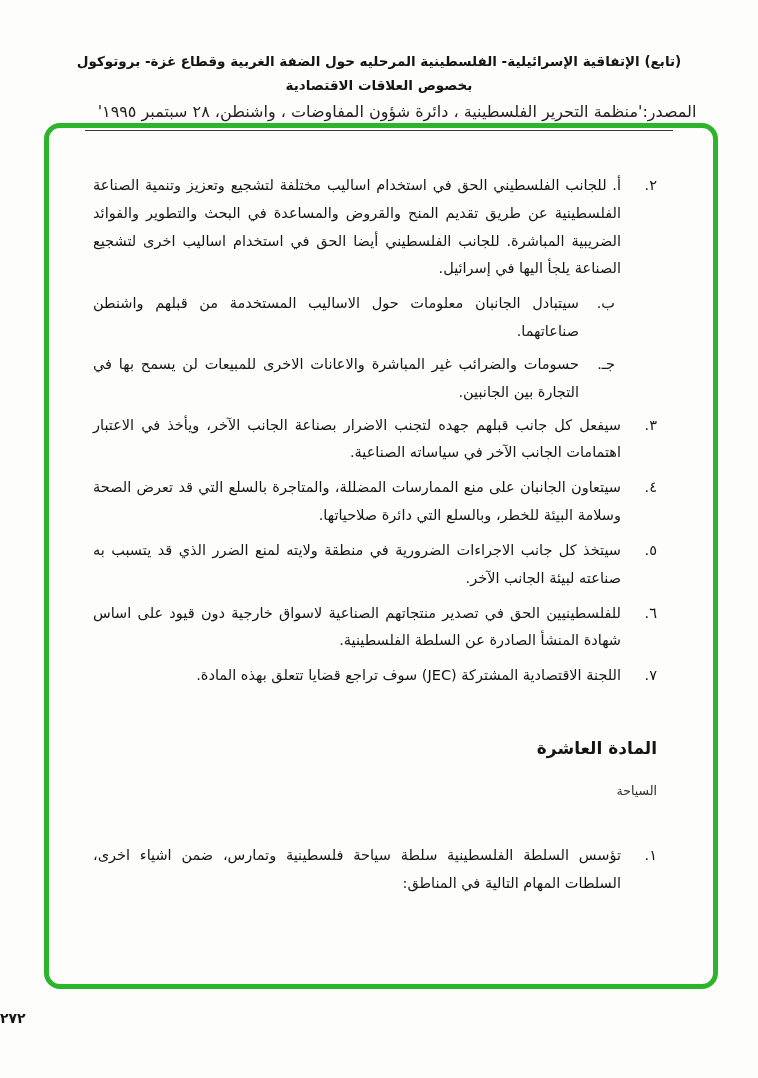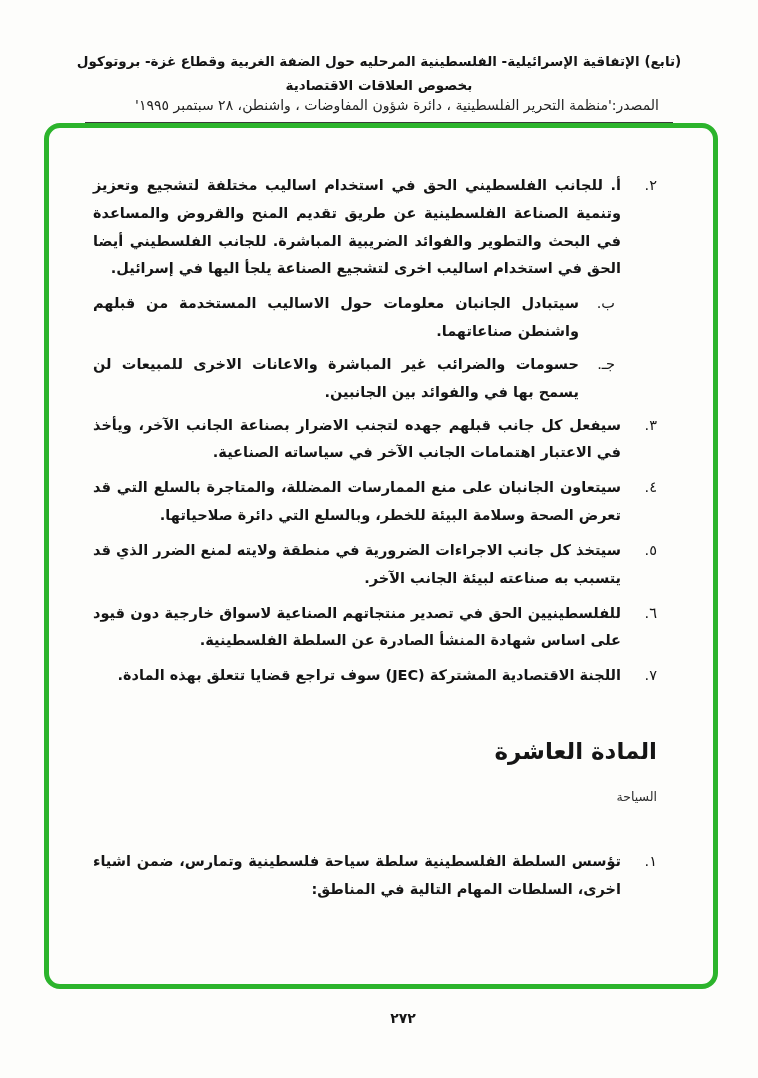--- a/index.html
+++ b/index.html
@@ -19,21 +19,22 @@
   
   .doc-header { padding-top: 50px; text-align: center; }
   .doc-header .title {
     font-weight: bold;
     font-size: 13.5px;
     line-height: 1.75;
     width: 648px;
     margin: 0 auto;
   }
   .doc-header .source {
-    font-size: 14px;
+    font-size: 16px;
+    margin-top: 5px;
     color: #222;
     letter-spacing: .3px;
     padding-left: 36px;
   }
   .doc-header .divider {
     width: 588px;
     margin: 9px auto 0 auto;
     border: 0;
     border-top: 1.6px solid #3a3a3a;
   }
@@ -56,48 +57,47 @@
     gap: 12px;
     font-size: 14.5px;
     line-height: 1.92;
     text-align: justify;
     margin-bottom: 7px;
   }
   .item .num {
     flex: 0 0 24px;
     white-space: nowrap;
   }
-  .item .txt { flex: 1; font-weight: bold; }
+  .item .txt { flex: 1; }
   .item.sub { margin-right: 42px; margin-bottom: 5px; }
 
   
   .article-head { margin-top: 48px; }
   .article-head .article-title {
     font-weight: bold;
-    font-size: 23px;
+    font-size: 17px;
     letter-spacing: .5px;
   }
   .article-head .article-subtitle {
     font-size: 12.5px;
     margin-top: 25px;
     color: #2a2a2a;
   }
   .tourism { margin-top: 44px; }
 
   
   .footer {
     position: absolute;
     bottom: 52px;
     left: 0;
     width: 100%;
-    text-align: center;
+    text-align: left;
     font-weight: bold;
     font-size: 14px;
     letter-spacing: 1px;
-    padding-left: 48px;
   }
 </style>
 </head>
 <body>
 
 <div class="page">
 
   <div class="doc-header">
     <div class="title">(تابع) الإتفاقية الإسرائيلية- الفلسطينية المرحليه حول الضفة الغربية وقطاع غزة- بروتوكول بخصوص العلاقات الاقتصادية</div>
     <div class="source">المصدر:'منظمة التحرير الفلسطينية ، دائرة شؤون المفاوضات ، واشنطن، ٢٨ سبتمبر ١٩٩٥'</div>
@@ -111,21 +111,21 @@
       <p class="txt">أ. للجانب الفلسطيني الحق في استخدام اساليب مختلفة لتشجيع وتعزيز وتنمية الصناعة الفلسطينية عن طريق تقديم المنح والقروض والمساعدة في البحث والتطوير والفوائد الضريبية المباشرة. للجانب الفلسطيني أيضا الحق في استخدام اساليب اخرى لتشجيع الصناعة يلجأ اليها في إسرائيل.</p>
     </div>
 
     <div class="item sub">
       <span class="num">ب.</span>
       <p class="txt">سيتبادل الجانبان معلومات حول الاساليب المستخدمة من قبلهم واشنطن صناعاتهما.</p>
     </div>
 
     <div class="item sub">
       <span class="num">جـ.</span>
-      <p class="txt">حسومات والضرائب غير المباشرة والاعانات الاخرى للمبيعات لن يسمح بها في والفوائد بين الجانبين.</p>
+      <p class="txt">حسومات والضرائب غير المباشرة والاعانات الاخرى للمبيعات لن يسمح بها في التجارة بين الجانبين.</p>
     </div>
 
     <div class="item">
       <span class="num">٣.</span>
       <p class="txt">سيفعل كل جانب قبلهم جهده لتجنب الاضرار بصناعة الجانب الآخر، ويأخذ في الاعتبار اهتمامات الجانب الآخر في سياساته الصناعية.</p>
     </div>
 
     <div class="item">
       <span class="num">٤.</span>
       <p class="txt">سيتعاون الجانبان على منع الممارسات المضللة، والمتاجرة بالسلع التي قد تعرض الصحة وسلامة البيئة للخطر، وبالسلع التي دائرة صلاحياتها.</p>

